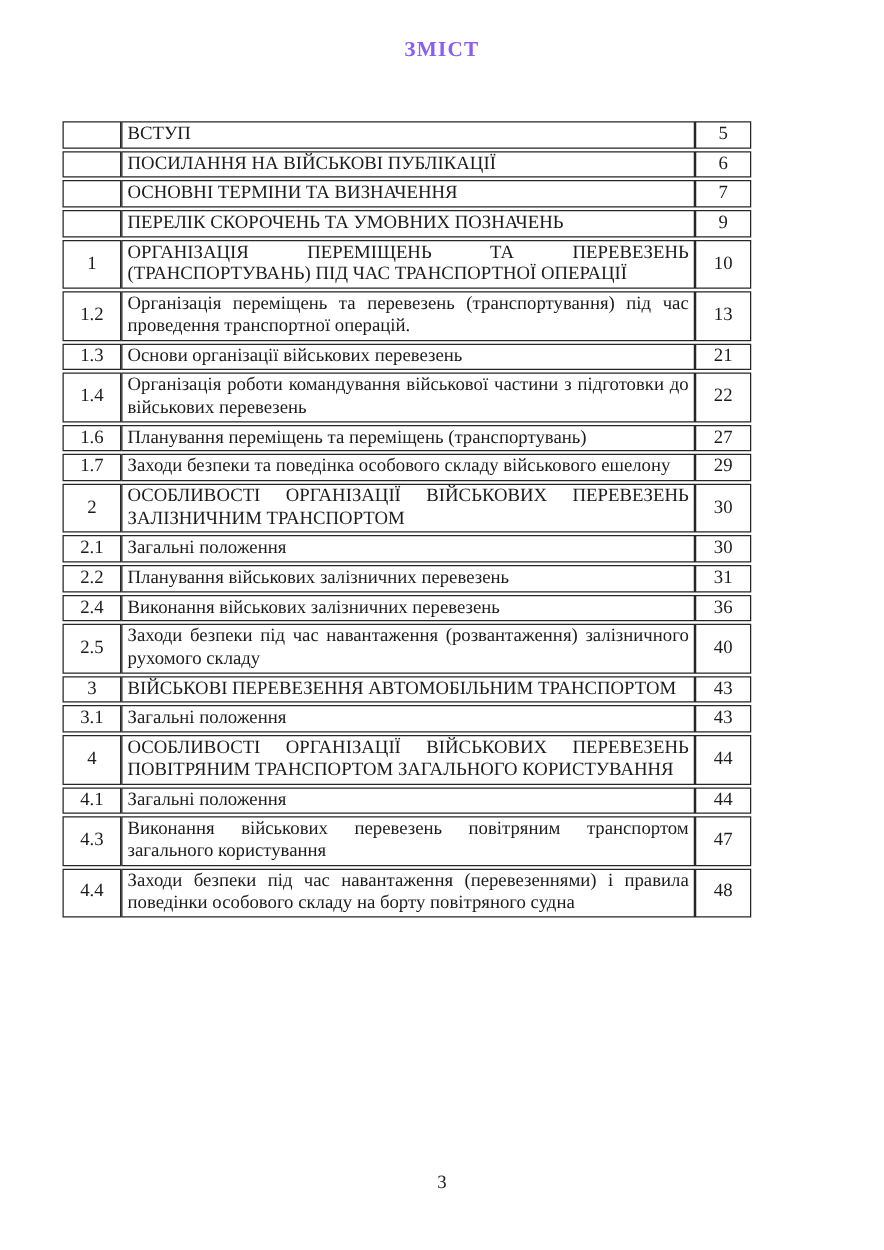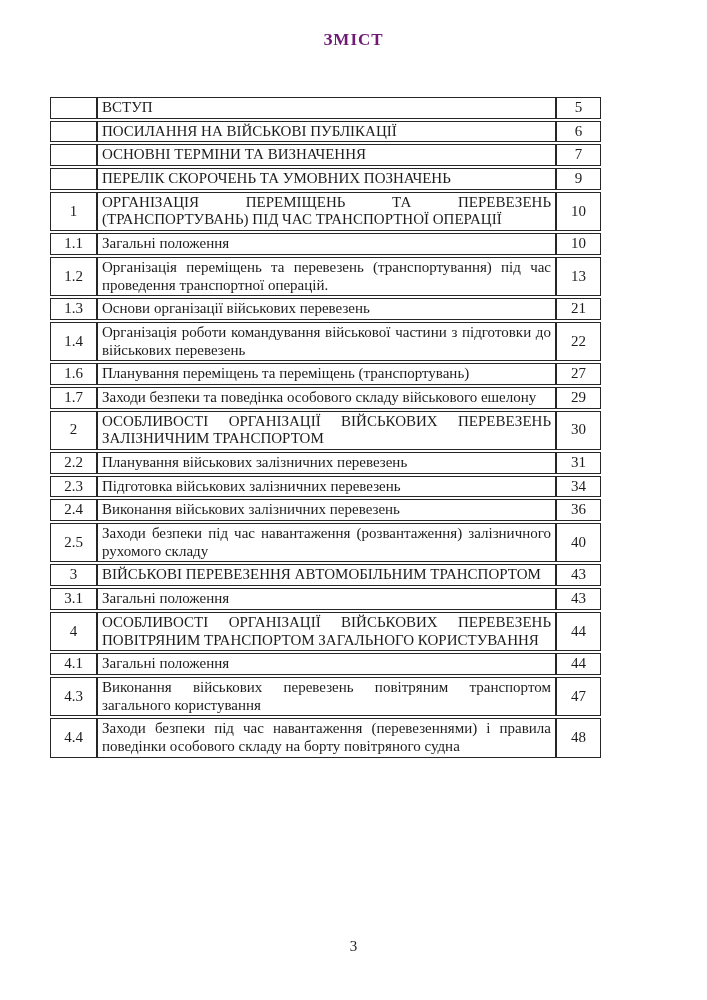--- a/index.html
+++ b/index.html
@@ -17,21 +17,21 @@
     font-family: "Liberation Serif", "DejaVu Serif", serif;
     color: #1c1c1c;
     overflow: hidden;
   }
   .doc-title {
     margin: 0;
     text-align: center;
     font-size: 17px;
     font-weight: bold;
     letter-spacing: 1px;
-    color: #701a75;
+    color: #8b5cf6;
   }
   table.toc {
     margin: 45px 0 0 50px;
     border-collapse: separate;
     border-spacing: 0 2px;
     table-layout: fixed;
     font-size: 15px;
     line-height: 1.18;
   }
   table.toc td {
@@ -93,25 +93,20 @@
     <td class="cell-num"></td>
     <td class="cell-title">ПЕРЕЛІК СКОРОЧЕНЬ ТА УМОВНИХ ПОЗНАЧЕНЬ</td>
     <td class="cell-page">9</td>
   </tr>
         <tr>
     <td class="cell-num">1</td>
     <td class="cell-title">ОРГАНІЗАЦІЯ ПЕРЕМІЩЕНЬ ТА ПЕРЕВЕЗЕНЬ (ТРАНСПОРТУВАНЬ) ПІД ЧАС ТРАНСПОРТНОЇ ОПЕРАЦІЇ</td>
     <td class="cell-page">10</td>
   </tr>
         <tr>
-    <td class="cell-num">1.1</td>
-    <td class="cell-title">Загальні положення</td>
-    <td class="cell-page">10</td>
-  </tr>
-        <tr>
     <td class="cell-num">1.2</td>
     <td class="cell-title">Організація переміщень та перевезень (транспортування) під час проведення транспортної операцій.</td>
     <td class="cell-page">13</td>
   </tr>
         <tr>
     <td class="cell-num">1.3</td>
     <td class="cell-title">Основи організації військових перевезень</td>
     <td class="cell-page">21</td>
   </tr>
         <tr>
@@ -128,28 +123,28 @@
     <td class="cell-num">1.7</td>
     <td class="cell-title">Заходи безпеки та поведінка особового складу військового ешелону</td>
     <td class="cell-page">29</td>
   </tr>
         <tr>
     <td class="cell-num">2</td>
     <td class="cell-title">ОСОБЛИВОСТІ ОРГАНІЗАЦІЇ ВІЙСЬКОВИХ ПЕРЕВЕЗЕНЬ ЗАЛІЗНИЧНИМ ТРАНСПОРТОМ</td>
     <td class="cell-page">30</td>
   </tr>
         <tr>
+    <td class="cell-num">2.1</td>
+    <td class="cell-title">Загальні положення</td>
+    <td class="cell-page">30</td>
+  </tr>
+        <tr>
     <td class="cell-num">2.2</td>
     <td class="cell-title">Планування військових залізничних перевезень</td>
     <td class="cell-page">31</td>
-  </tr>
-        <tr>
-    <td class="cell-num">2.3</td>
-    <td class="cell-title">Підготовка військових залізничних перевезень</td>
-    <td class="cell-page">34</td>
   </tr>
         <tr>
     <td class="cell-num">2.4</td>
     <td class="cell-title">Виконання військових залізничних перевезень</td>
     <td class="cell-page">36</td>
   </tr>
         <tr>
     <td class="cell-num">2.5</td>
     <td class="cell-title">Заходи безпеки під час навантаження (розвантаження) залізничного рухомого складу</td>
     <td class="cell-page">40</td>

